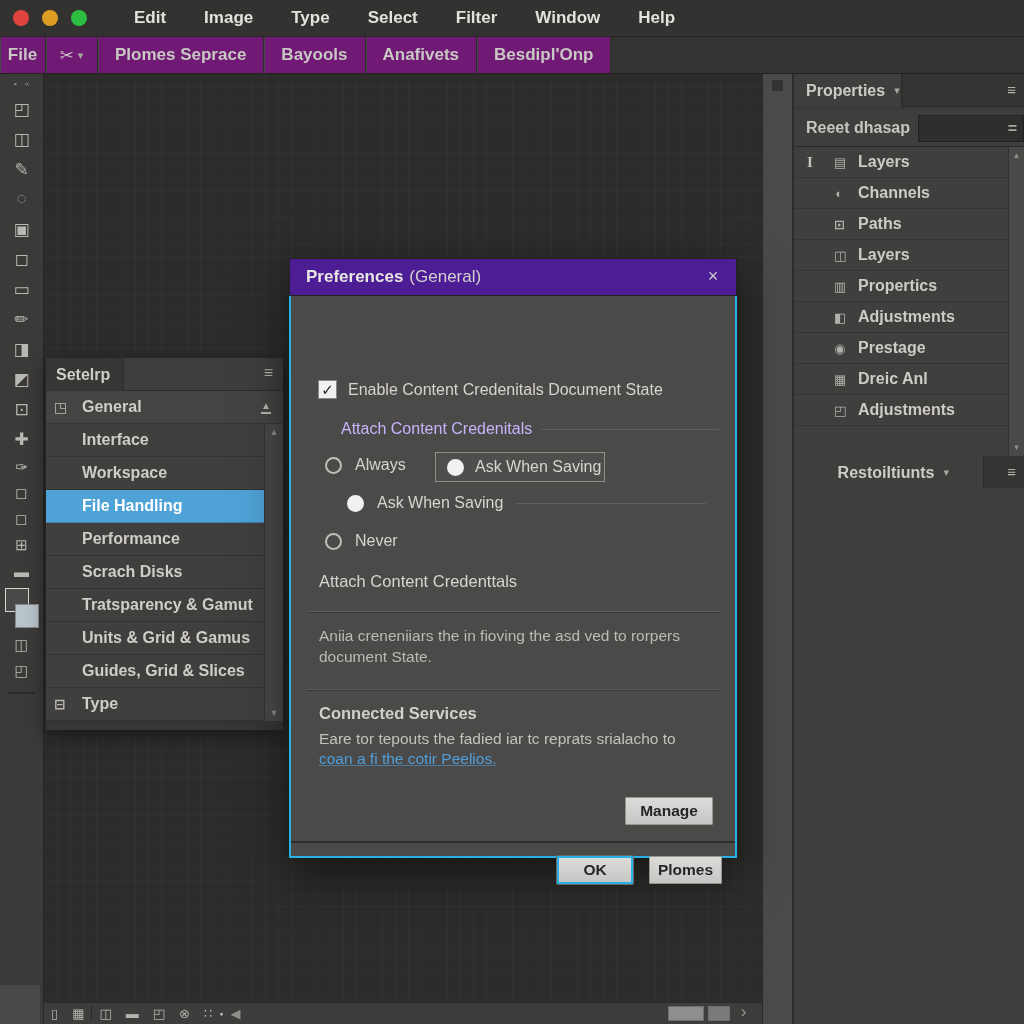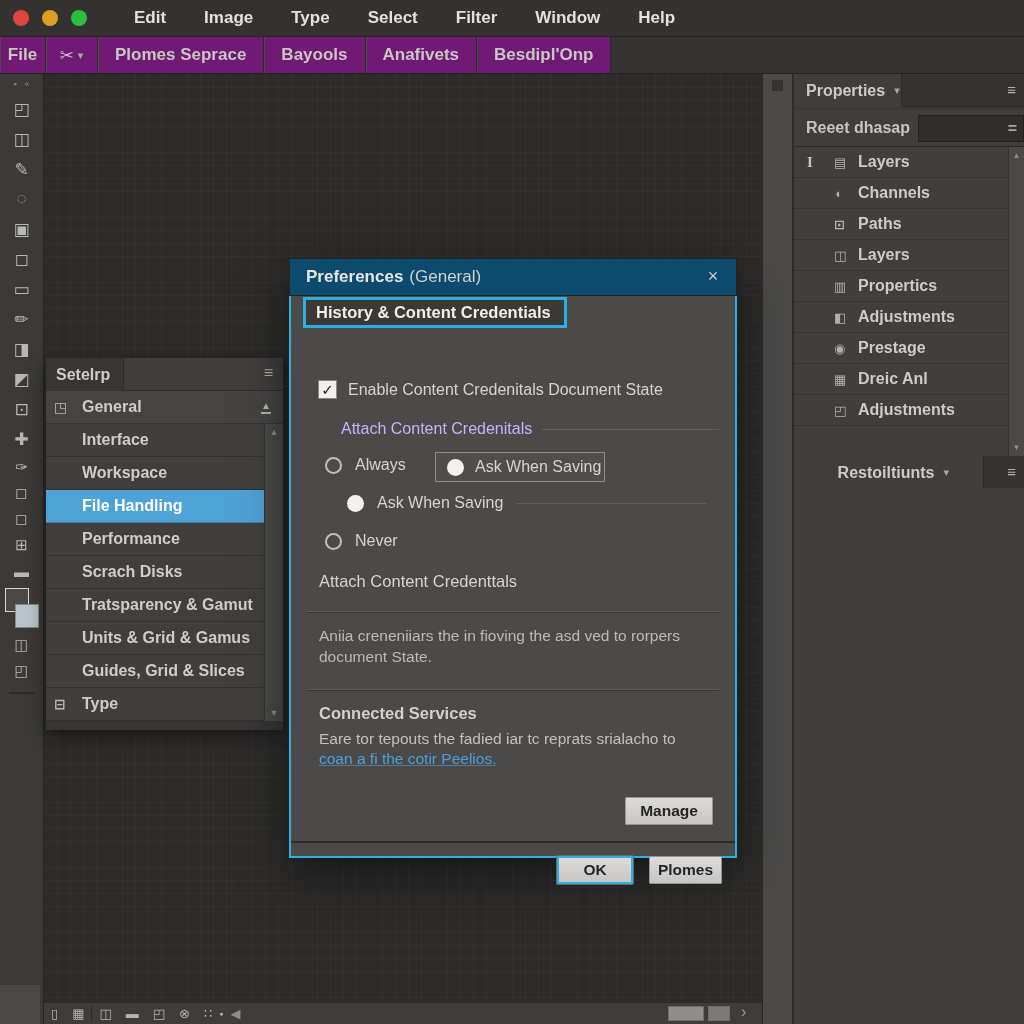--- a/index.html
+++ b/index.html
@@ -59,21 +59,21 @@
   .side-row.wide { width:237px; background:#454443; }
   .side-row.sel { background:#4ea2d6; color:#ffffff; }
   .row-ico { position:absolute; left:8px; font-size:14px; color:#b9b7b3; }
   .eject { position:absolute; right:12px; font-size:10px; color:#b9b7b3; border-bottom:2px solid #b9b7b3; line-height:10px; padding-bottom:1px; }
   #sidebar-scroll { position:absolute; left:218px; top:66px; width:19px; height:297px; background:#4a4948; border-left:1px solid #343332;
                     display:flex; flex-direction:column; justify-content:space-between; align-items:center; color:#8f8d89; font-size:9px; padding:3px 0; }
   #sidebar-bottom { position:absolute; left:0; top:363px; width:237px; height:9px; background:#373635; }
 
   
   #dialog { left:289px; top:258px; width:448px; height:600px; box-shadow:0 16px 44px rgba(0,0,0,.55); }
-  #dlg-title { position:absolute; left:0; top:0; width:448px; height:38px; background:#0c4a6e; border:1px solid #232221;
+  #dlg-title { position:absolute; left:0; top:0; width:448px; height:38px; background:#4c1d95; border:1px solid #232221;
                display:flex; align-items:center; color:#e8e6e2; font-size:17px; }
   #dlg-title .b { font-weight:bold; margin-left:16px; }
   #dlg-title .r { margin-left:6px; color:#d3d1cd; }
   #dlg-close { position:absolute; right:12px; top:7px; font-size:18px; color:#cfcdc9; width:22px; text-align:center; }
   #dlg-body { position:absolute; left:0; top:38px; width:448px; height:562px; background:#4b4a48;
               border:2px solid #29b1e6; border-top:none; color:#d6d4d1; font-size:16px; }
   #section-box { position:absolute; left:12px; top:1px; width:264px; height:31px; background:#3a3938;
                  border:3px solid #29b1e6; display:flex; align-items:center; padding-left:10px;
                  font-weight:bold; color:#f0eeea; font-size:16.5px; }
   #checkbox-row { position:absolute; left:27px; top:84px; display:flex; align-items:center; gap:11px; }
@@ -229,23 +229,20 @@
   <div id="sidebar-bottom"></div>
 </div>
 
 <div id="dialog" class="abs">
   <div id="dlg-title">
     <span class="b">Preferences</span>
     <span class="r">(General)</span>
     <span id="dlg-close">×</span>
   </div>
   <div id="dlg-body">
-    <div id="section-box">
-      <span>History &amp; Content Credentials</span>
-    </div>
 
     <div id="checkbox-row">
       <span id="checkbox">✓</span>
       <span>Enable Content Credenitals Document State</span>
     </div>
 
     <div id="attach-header-row">
       <span>Attach Content Credenitals</span>
       <span class="hline"></span>
     </div>

